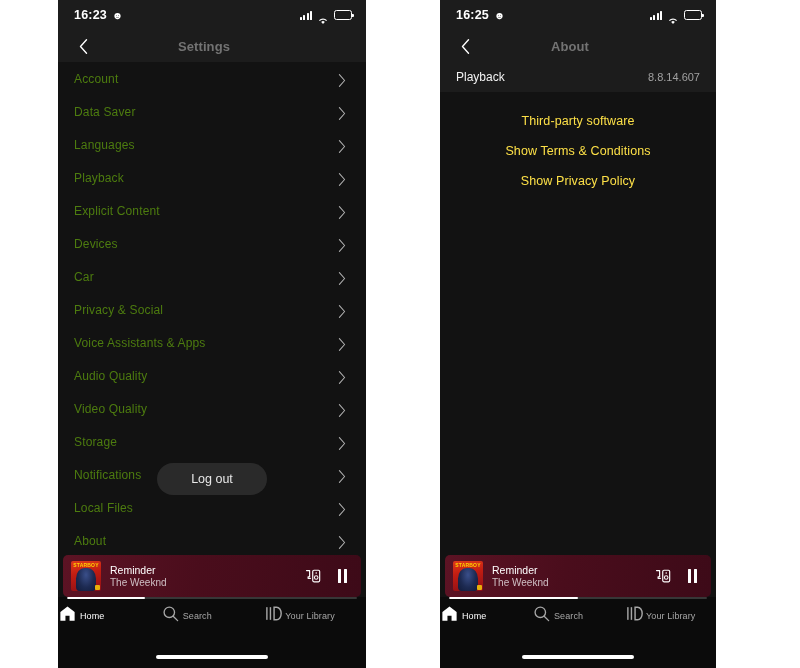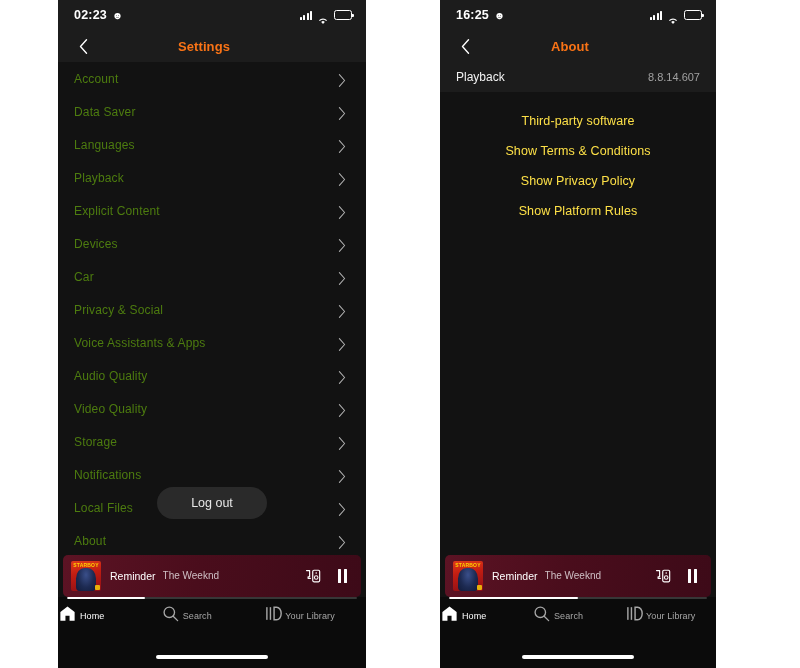--- a/index.html
+++ b/index.html
@@ -48,21 +48,21 @@
   .navbar {
     height:32px; background:#1c1c1c; flex:0 0 auto;
     display:flex; align-items:center; position:relative; padding:0 14px;
   }
   .nav-back {
     width:22px; height:22px; display:flex; align-items:center;
     justify-content:center; cursor:pointer;
   }
   .nav-title {
     position:absolute; left:0; right:16px; text-align:center;
-    font-size:13px; font-weight:700; color:#f97316; letter-spacing:.1px;
+    font-size:13px; font-weight:700; color:#737373; letter-spacing:.1px;
     pointer-events:none;
   }
 
   
   .body { flex:1 1 auto; background:#121212; position:relative; overflow:hidden; }
 
   
   .srow {
     height:33px; display:flex; align-items:center; justify-content:space-between;
     padding:0 16px 0 16px; cursor:pointer;
@@ -78,21 +78,21 @@
   .version-label { font-size:12px; color:#f2f2f2; }
   .version-value { font-size:11px; color:#a0a0a0; }
   .about-links { padding-top:14px; }
   .about-link {
     text-align:center; font-size:12.5px; color:#fde047;
     padding:8px 0; cursor:pointer; letter-spacing:.1px;
   }
 
   
   .logout-wrap {
-    position:absolute; left:0; right:0; bottom:36px;
+    position:absolute; left:0; right:0; bottom:60px;
     display:flex; justify-content:center; pointer-events:none;
   }
   .logout-btn {
     pointer-events:auto; background:#2a2a2a; color:#e8e8e8;
     border:none; border-radius:18px; padding:9px 34px;
     font-size:12.5px; font-family:"Liberation Sans", sans-serif;
     font-weight:400; cursor:pointer;
   }
 
   
@@ -115,21 +115,21 @@
   }
   .art .art-title {
     position:absolute; top:1px; left:0; right:0; text-align:center;
     font-size:5px; font-weight:700; color:#ffd400; letter-spacing:.2px;
     font-family:"Liberation Sans", sans-serif;
   }
   .art .art-badge {
     position:absolute; right:1.5px; bottom:1.5px;
     width:5px; height:5px; background:#e8b10a; border-radius:1px;
   }
-  .np-meta { flex:1 1 auto; min-width:0; display:flex; flex-direction:row; gap:7px; }
+  .np-meta { flex:1 1 auto; min-width:0; display:flex; flex-direction:column; gap:1px; }
   .np-title { font-size:10.5px; color:#ffffff; white-space:nowrap; overflow:hidden; text-overflow:ellipsis; }
   .np-artist { font-size:10px; color:#cfbfc4; white-space:nowrap; overflow:hidden; text-overflow:ellipsis; }
   .np-actions { display:flex; align-items:center; gap:16px; flex:0 0 auto; padding-right:4px; }
   .icon-btn { cursor:pointer; display:flex; align-items:center; justify-content:center; }
   .pause-ico { display:flex; gap:3.5px; }
   .pause-ico span { width:3px; height:14px; background:#fff; border-radius:.5px; display:block; }
   .np-progress {
     position:absolute; left:4px; right:4px; bottom:-2px; height:2px;
     background:rgba(255,255,255,0.18); border-radius:2px; overflow:hidden;
   }
@@ -155,21 +155,21 @@
 </style>
 </head>
 <body>
 
 <div class="stage">
 
   <div class="phone" id="phone-left">
 
     <div class="statusbar">
       <div class="sb-left">
-        <span class="sb-time">02:23</span>
+        <span class="sb-time">16:23</span>
         <span class="sb-face">☻</span>
       </div>
       <div class="sb-right">
         <span class="bars">
             <i></i>
             <i></i>
             <i></i>
             <i></i>
           </span>
         <span class="wifi">
@@ -381,21 +381,20 @@
 
     <div class="body">
       <div class="version-row">
         <span class="version-label">Playback</span>
         <span class="version-value">8.8.14.607</span>
       </div>
       <div class="about-links">
         <div class="about-link">Third-party software</div>
         <div class="about-link">Show Terms &amp; Conditions</div>
         <div class="about-link">Show Privacy Policy</div>
-        <div class="about-link">Show Platform Rules</div>
       </div>
     </div>
 
     <div class="nowplaying">
       <div class="art">
         <span class="art-title">STARBOY</span>
         <span class="art-figure"></span>
         <span class="art-badge"></span>
       </div>
       <div class="np-meta">

